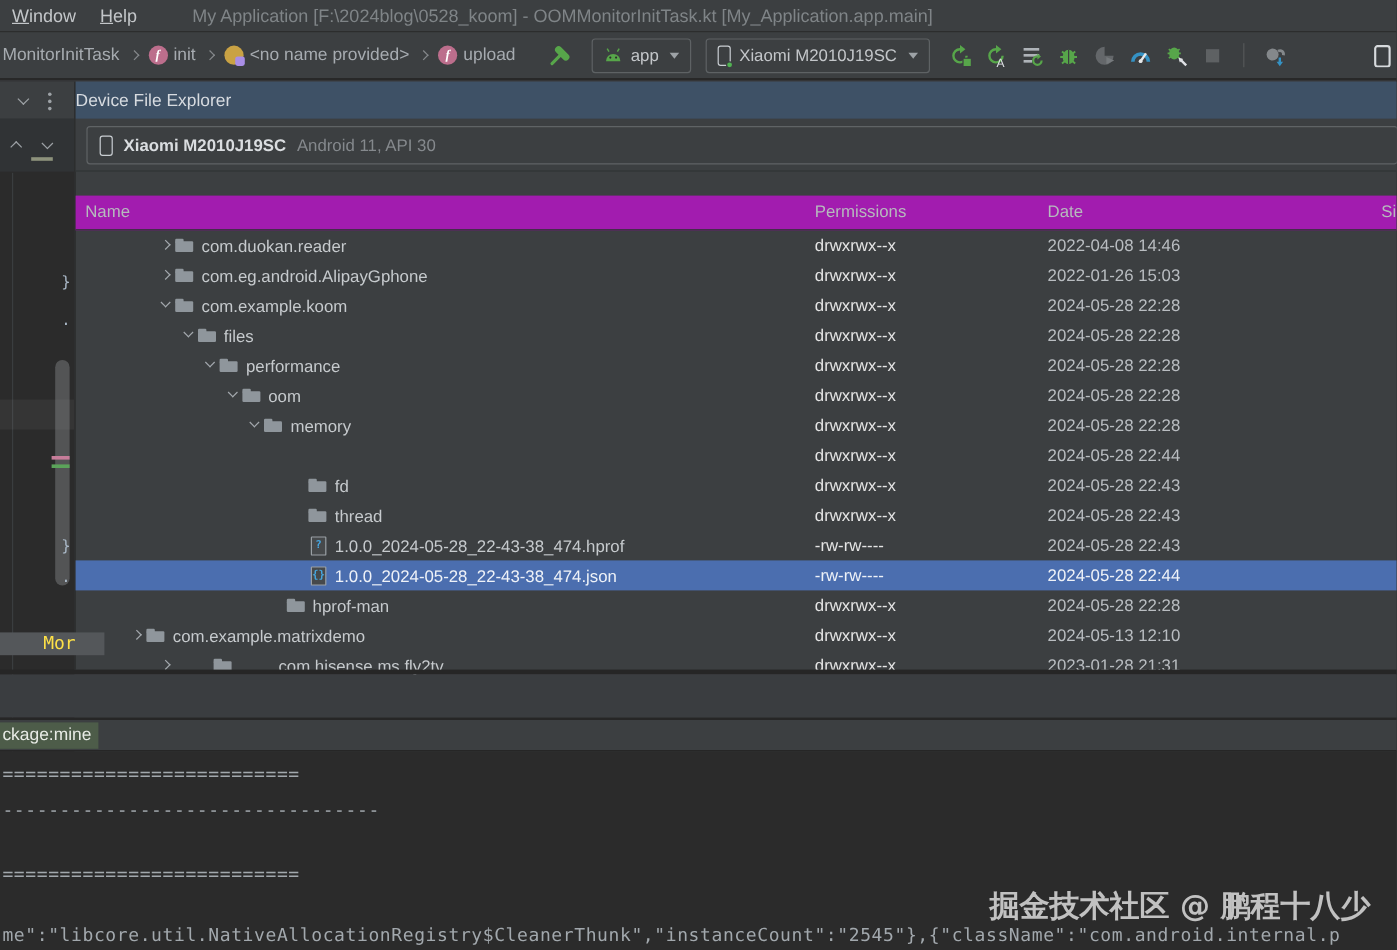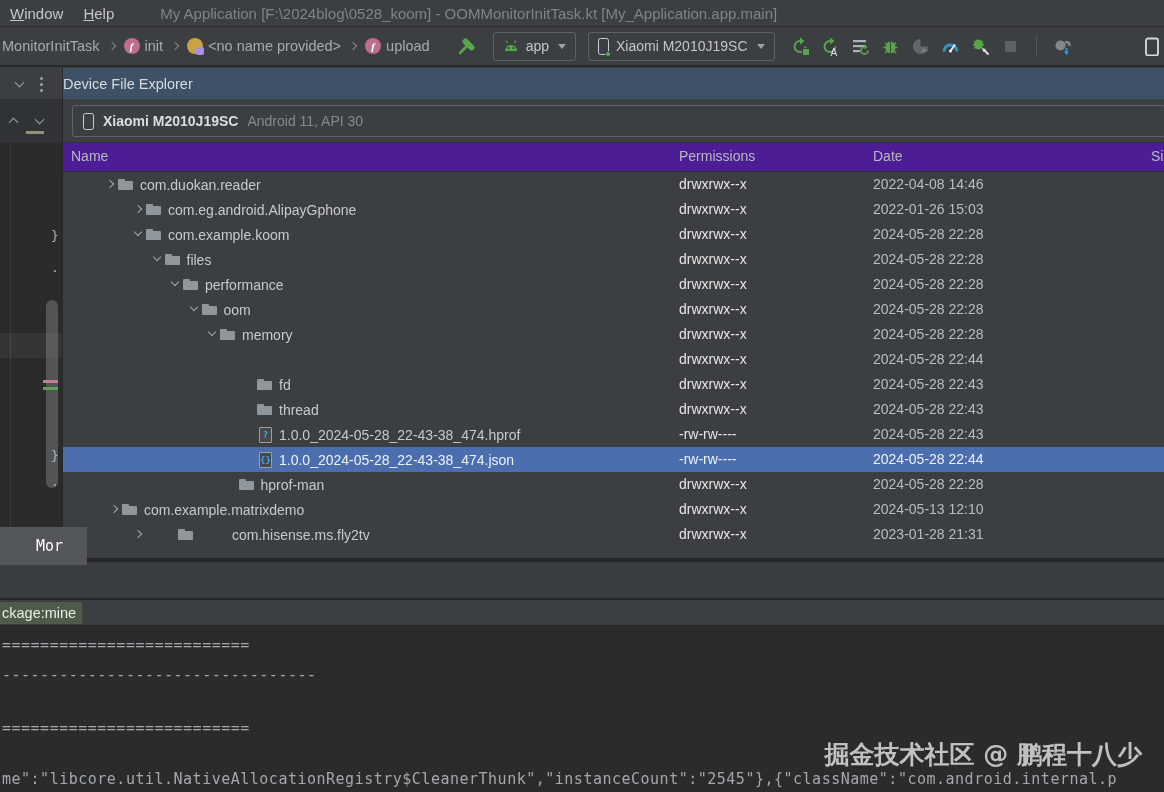--- a/index.html
+++ b/index.html
@@ -56,33 +56,33 @@
          box-shadow:0 6px 0 #9da2a6,0 12px 0 #9da2a6;margin-top:-11px;}
   .nav-dash{position:absolute;left:26px;top:63px;width:18px;height:3px;background:#8d927c;}
   .guide{position:absolute;left:10px;top:76px;width:1px;height:560px;background:#3a3d3f;}
   .code-frag{position:absolute;left:51px;font:13px "DejaVu Sans Mono",monospace;color:#a9b7c6;}
   .hl-band{position:absolute;left:0;top:265px;width:62px;height:25px;background:rgba(255,255,255,.05);}
   .mini-scroll{position:absolute;left:46px;top:232px;width:12px;height:188px;background:rgba(150,153,155,.38);border-radius:6px;}
   .mark{position:absolute;left:43px;width:15px;height:3px;}
   .mark.pink{top:312px;background:#c77d9a;}
   .mark.green{top:319px;background:#5ba35a;}
 
-  .mor-band{position:absolute;left:0;top:527px;width:87px;height:38px;background:#54575a;z-index:6;
-            color:#ffffff;font:15px "DejaVu Sans Mono",monospace;display:flex;align-items:center;padding-left:36px;}
+  .mor-band{position:absolute;left:0;top:527px;width:87px;height:19px;background:#54575a;z-index:6;
+            color:#fde047;font:15px "DejaVu Sans Mono",monospace;display:flex;padding-left:36px;}
 
   
   .dfe{position:absolute;left:62px;top:68px;width:1102px;height:490px;background:#3c3f41;border-left:1px solid #272727;}
   .dfe-header{height:31px;background:#3e5166;display:flex;align-items:center;
               color:#d7dbe0;font-size:14.5px;}
   .dev-row{height:44px;background:#3c3f41;border-bottom:1px solid #313436;position:relative;}
   .dev-combo{position:absolute;left:9px;top:6px;right:-1px;height:32px;border:1px solid #5f6365;border-radius:3px;
              display:flex;align-items:center;gap:9px;padding-left:10px;}
   .dev-name{color:#dadde0;font-weight:bold;}
   .dev-info{color:#85898d;}
-  .thead{height:29px;background:#4c1d95;border-bottom:1px solid #2e3133;position:relative;color:#b6babd;}
+  .thead{height:29px;background:#a21caf;border-bottom:1px solid #2e3133;position:relative;color:#b6babd;margin-top:20px;}
   .th{position:absolute;top:5px;}
   .th-sep{position:absolute;top:3px;width:1px;height:23px;background:#50545
 
 6;}
   .tree{position:relative;}
   .trow{position:relative;height:25px;}
   .trow.selected{background:#4b6eaf;}
   .trow.selected .name-text,.trow.selected .cell-perm,.trow.selected .cell-date{color:#eef2f8;}
   .cell-name{position:absolute;left:0;top:0;height:25px;display:flex;align-items:center;}
   .tchev{width:15px;height:25px;position:relative;flex:none;cursor:default;}
@@ -267,21 +267,21 @@
       <span class="th" style="left:8px">Name</span>
       <span class="th-sep" style="left:610px"></span>
       <span class="th" style="left:616px">Permissions</span>
       <span class="th-sep" style="left:800px"></span>
       <span class="th" style="left:810px">Date</span>
       <span class="th-sep" style="left:1081px"></span>
       <span class="th" style="left:1088px">Si</span>
     </div>
     <div class="tree">
         <div class="trow">
-      <div class="cell-name" style="padding-left: 40px; align-items: center;">
+      <div class="cell-name" style="padding-left: 68px; align-items: center;">
         <span class="tchev right"></span>
         <span class="row-icon folder"></span>
         <span class="name-text">com.duokan.reader</span>
       </div>
       <span class="cell-perm">drwxrwx--x</span>
       <span class="cell-date">2022-04-08 14:46</span>
     </div>
         <div class="trow">
       <div class="cell-name" style="padding-left: 68px;">
         <span class="tchev right"></span>

